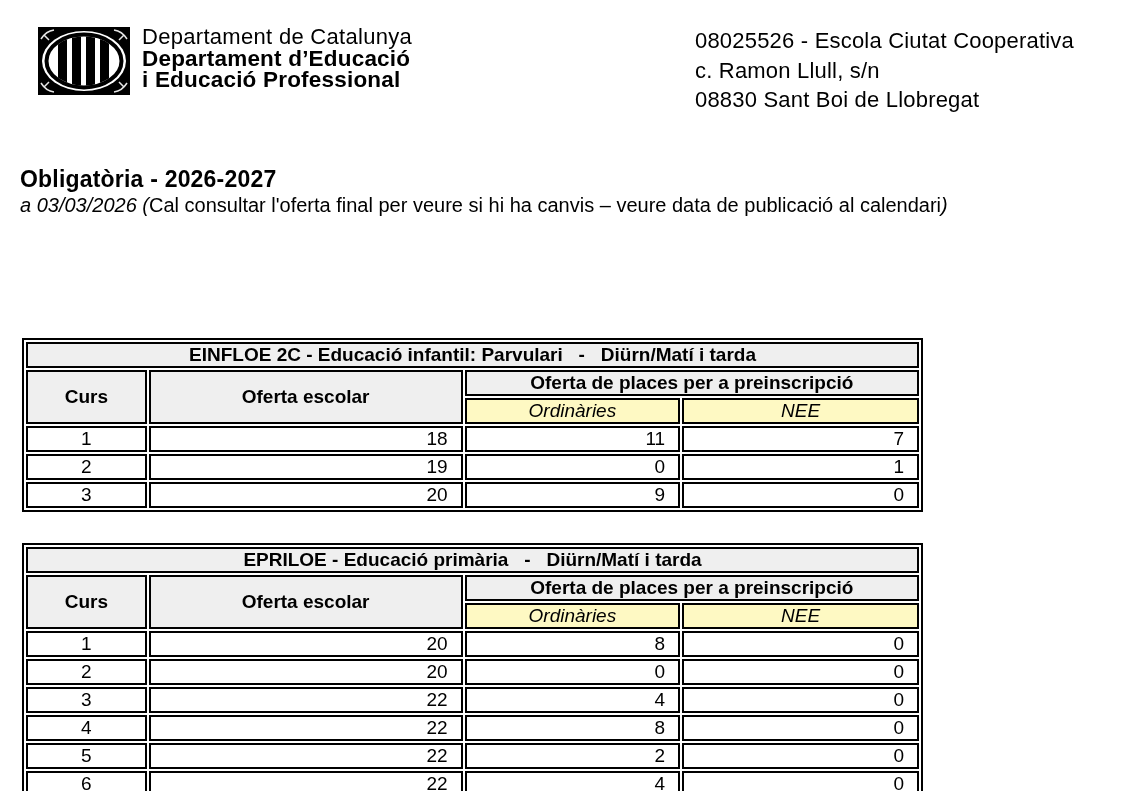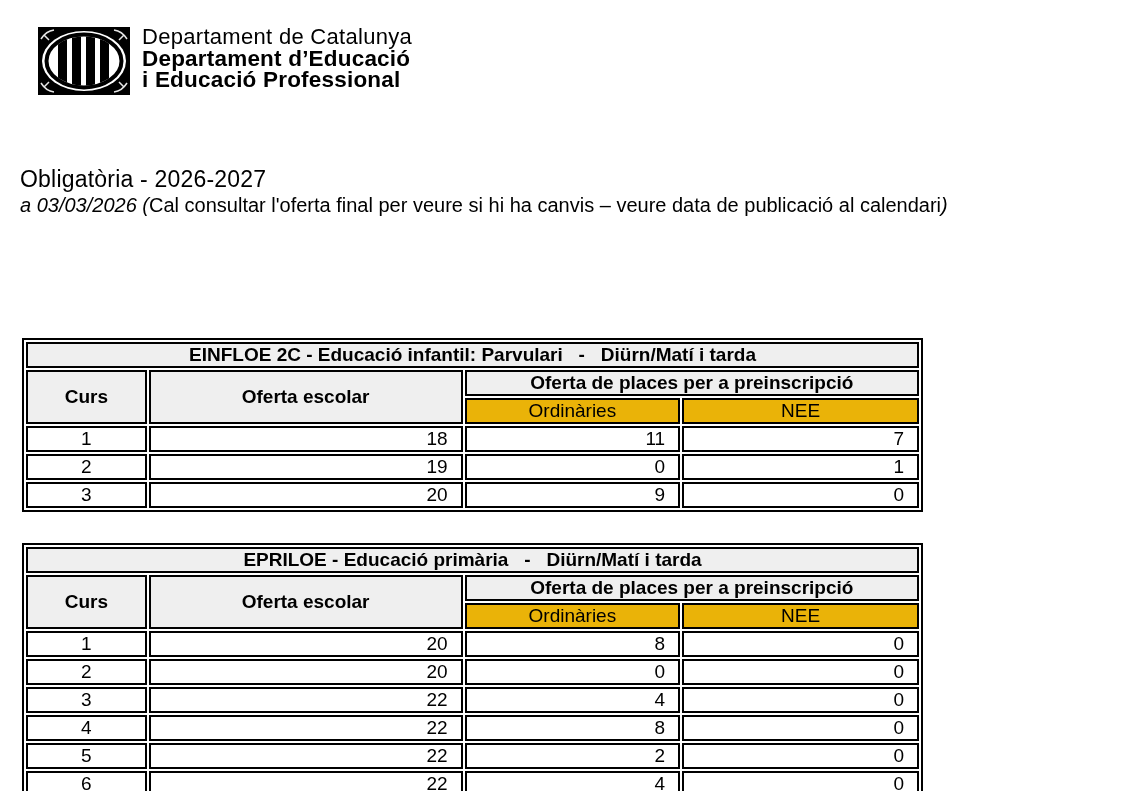--- a/index.html
+++ b/index.html
@@ -24,21 +24,21 @@
   .org-line1 { font-size: 22px; font-weight: 400; letter-spacing: 0.3px; }
   .org-line2, .org-line3 { font-size: 22.5px; font-weight: 700; letter-spacing: 0.2px; }
 
   .school-block {
     position: absolute; left: 695px; top: 26px;
     font-size: 22px; line-height: 29.5px; letter-spacing: 0.2px;
   }
 
   
   .title-block { position: absolute; left: 20px; top: 165px; }
-  .doc-title { font-size: 23px; font-weight: 400; line-height: 28px; letter-spacing: 0.2px; }
+  .doc-title { font-size: 23px; font-weight: 700; line-height: 28px; letter-spacing: 0.2px; }
   .doc-note { font-size: 20px; line-height: 24px; }
   .doc-note .it { font-style: italic; }
 
   
   .offer-table-wrap { position: absolute; left: 22px; width: 901px; }
   .offer-table-wrap.t1 { top: 338px; }
   .offer-table-wrap.t2 { top: 543px; }
 
   table.offer {
     width: 100%;
@@ -63,22 +63,23 @@
     vertical-align: middle;
   }
   th.hd {
     background: #efefef;
     font-weight: 700;
     text-align: center;
     vertical-align: middle;
   }
   th.hd-span { height: 20px; }
   th.hd-sub {
-    background: #eab308;
+    background: #fef9c3;
     font-weight: 400;
+    font-style: italic;
     text-align: center;
     vertical-align: middle;
     height: 18px;
   }
   td.c-curs { text-align: center; height: 20px; vertical-align: middle; }
   td.c-num  { text-align: right; padding-right: 13px; height: 20px; vertical-align: middle; }
 </style>
 </head>
 <body>
 
@@ -106,20 +107,25 @@
         <rect x="62" y="4" width="9" height="60"></rect>
       </g>
     </svg>
     <div class="org-text">
       <div class="org-line1">Departament de Catalunya</div>
       <div class="org-line2">Departament d’Educació</div>
       <div class="org-line3">i Educació Professional</div>
     </div>
   </div>
 
+  <div class="school-block">
+    <div>08025526 - Escola Ciutat Cooperativa</div>
+    <div>c. Ramon Llull, s/n</div>
+    <div>08830 Sant Boi de Llobregat</div>
+  </div>
 
   <div class="title-block">
     <div class="doc-title">Obligatòria - 2026-2027</div>
     <div class="doc-note"><span class="it">a 03/03/2026 (</span><span>Cal consultar l'oferta final per veure si hi ha canvis – veure data de publicació al calendari</span><span class="it">)</span></div>
   </div>
 
   <div class="offer-table-wrap t1">
     <table class="offer">
       <colgroup>
         <col style="width:13.6%">

